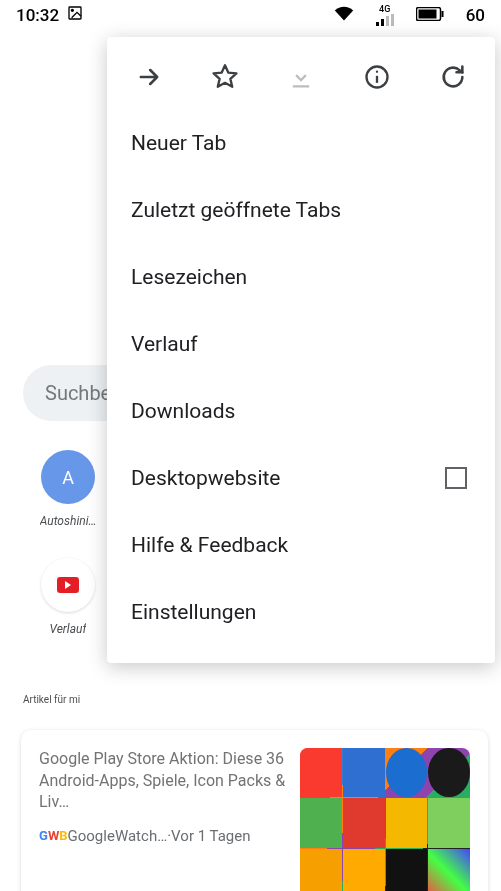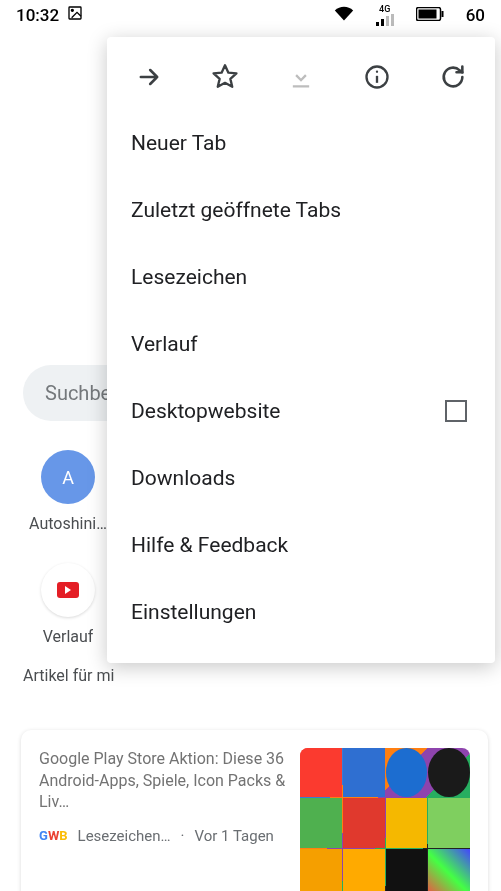--- a/index.html
+++ b/index.html
@@ -71,43 +71,43 @@
     display: flex;
     align-items: center;
     justify-content: center;
     color: #fff;
     font-size: 18px;
   }
   .shortcut-circle.autoshine { background: #6797e8; }
   .shortcut-circle.youtube { background: #fff; box-shadow: 0 1px 3px rgba(0,0,0,0.15); }
   .yt-badge { width: 22px; height: 16px; background: #e41e26; border-radius: 3px; position: relative; }
   .yt-badge::after { content: ''; position: absolute; left: 8px; top: 4px; border-left: 6px solid #fff; border-top: 4px solid transparent; border-bottom: 4px solid transparent; }
-  .shortcut-label { font-size: 16px; color: #4b4e51; max-width: 90px; white-space: nowrap; overflow: hidden; text-overflow: ellipsis; }
+  .shortcut-label { font-size: 12px; color: #4b4e51; max-width: 90px; white-space: nowrap; overflow: hidden; text-overflow: ellipsis; font-style: italic; }
   .articles-header {
     position: absolute;
     left: 23px;
-    top: 636px;
-    font-size: 16px;
+    top: 664px;
+    font-size: 10px;
     color: #4b4e51;
   }
   .article-card {
     position: absolute;
     left: 21px; right: 13px;
     top: 700px;
     border-radius: 10px;
     box-shadow: 0 1px 4px rgba(0,0,0,0.15);
     background: #fff;
     padding: 18px;
     display: flex;
     gap: 12px;
     align-items: flex-start;
   }
   .article-text { flex: 1; }
   .article-title { font-size: 16px; color: #737373; line-height: 1.35; }
-  .article-meta { display: flex; align-items: center; gap: 10px; margin-top: 14px; font-size: 15px; color: #6a6e72; }
+  .article-meta { display: flex; align-items: center; gap: 0; margin-top: 14px; font-size: 15px; color: #6a6e72; }
   .gwb { font-weight: 700; font-size: 13px; }
   .gwb .g{color:#4285F4}.gwb .w{color:#EA4335}.gwb .b{color:#FBBC05}
   .article-thumb { width: 170px; height: 150px; border-radius: 8px; background: linear-gradient(135deg,#f9423a 0 10%,#3a7bd5 10% 25%,#ff7f11 25% 40%,#8e44ad 40% 55%,#27ae60 55% 70%,#222 70% 85%,#f1c40f 85% 100%); display: grid; grid-template-columns: repeat(4,1fr); grid-template-rows: repeat(3,1fr); gap:1px; overflow:hidden;}
   .article-thumb div{background:var(--c);}
   
   .menu {
     position: absolute;
     right: 6px;
     top: 37px;
     width: 388px;
@@ -206,21 +206,21 @@
     </div>
   </div>
 
   <div class="articles-header">Artikel für mi</div>
 
   <div class="article-card">
     <div class="article-text">
       <div class="article-title">Google Play Store Aktion: Diese 36 Android-Apps, Spiele, Icon Packs &amp; Liv…</div>
       <div class="article-meta">
         <span class="gwb"><span class="g">G</span><span class="w">W</span><span class="b">B</span></span>
-        <span>Lesezeichen…</span>
+        <span>GoogleWatch…</span>
         <span>·</span>
         <span>Vor 1 Tagen</span>
       </div>
     </div>
     <div class="article-thumb">
       <div style="--c:#fb3a2f"></div>
         <div style="--c:#2f6fd1"></div>
         <div style="--c:#1c6dd0;border-radius:50%"></div>
         <div style="--c:#1a1a1a;border-radius:50%"></div>
       <div style="--c:#4fb04f"></div>
@@ -273,25 +273,25 @@
   <div class="menu-item">
       <span>Zuletzt geöffnete Tabs</span>
     </div>
   <div class="menu-item">
       <span>Lesezeichen</span>
     </div>
   <div class="menu-item">
       <span>Verlauf</span>
     </div>
   <div class="menu-item">
+      <span>Downloads</span>
+    </div>
+  <div class="menu-item">
     <span>Desktopwebsite</span>
     <span class="checkbox-empty"></span>
   </div>
   <div class="menu-item">
-      <span>Downloads</span>
-    </div>
-  <div class="menu-item">
       <span>Hilfe &amp; Feedback</span>
     </div>
   <div class="menu-item">
       <span>Einstellungen</span>
     </div>
 </div>
 
 </body></html>

